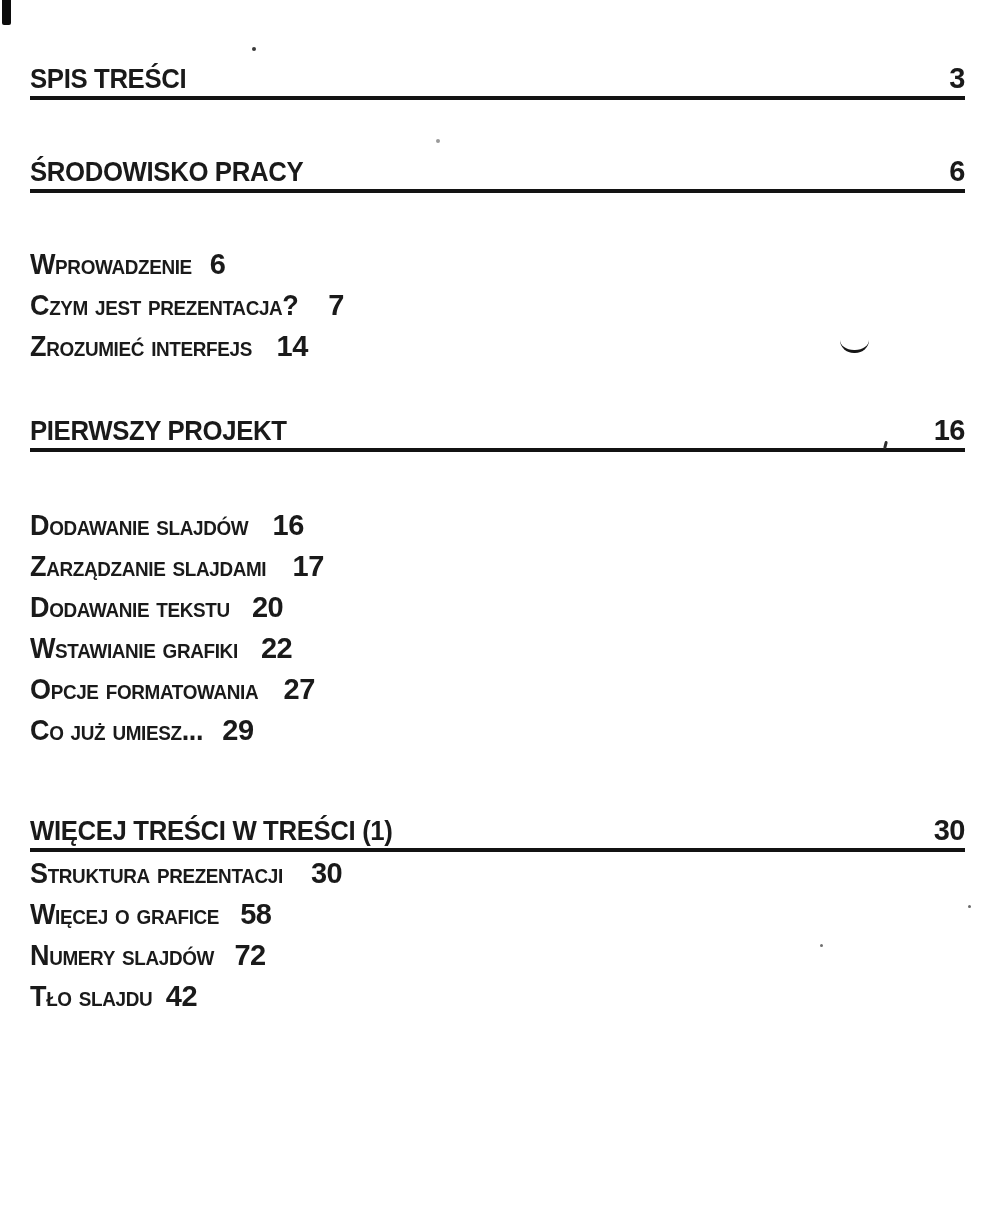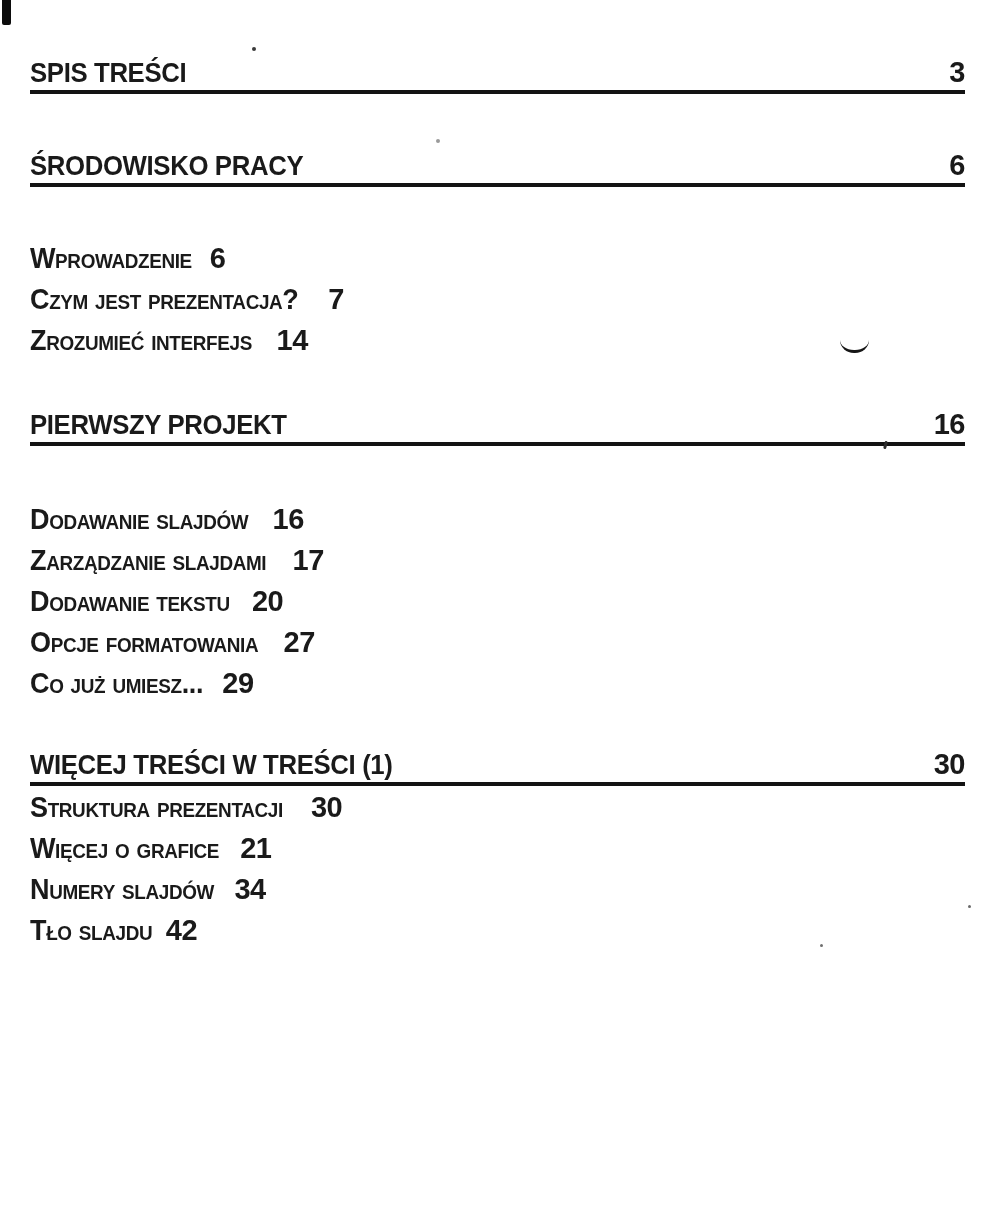--- a/index.html
+++ b/index.html
@@ -14,21 +14,21 @@
     position: relative;
     overflow: hidden;
     font-family: "Liberation Sans", sans-serif;
     font-weight: 700;
     color: #1a1a1a;
     -webkit-font-smoothing: antialiased;
   }
   .page {
     position: absolute;
     inset: 0;
-    padding: 12px 31px 0 30px;
+    padding: 18px 31px 0 30px;
     box-sizing: border-box;
   }
 
   
   .toc-heading {
     display: flex;
     justify-content: space-between;
     align-items: flex-end;
     border-bottom: 4px solid #131313;
     padding-bottom: 1px;
@@ -71,21 +71,21 @@
     font-size: 29px;
     letter-spacing: -0.5px;
   }
 
   
   .sec-1 .toc-heading { margin-top: 44px; }
   .sec-2 .toc-heading { margin-top: 55px; }
   .sec-2 .toc-entries { margin-top: 50px; }
   .sec-3 .toc-heading { margin-top: 48px; }
   .sec-3 .toc-entries { margin-top: 52px; }
-  .sec-4 .toc-heading { margin-top: 45px; }
+  .sec-4 .toc-heading { margin-top: 64px; }
   .sec-4 .toc-entries { }
 
   
   .artifact { position: absolute; pointer-events: none; }
   .corner-bar {
     left: 2px; top: 0;
     width: 9px; height: 25px;
     background: #0c0c0c;
     border-radius: 0 0 2px 2px;
   }
@@ -168,20 +168,24 @@
       </div>
       <div class="toc-entry">
         <span class="e-label">Zarządzanie slajdami</span>
         <span class="e-page">17</span>
       </div>
       <div class="toc-entry">
         <span class="e-label">Dodawanie tekstu</span>
         <span class="e-page">20</span>
       </div>
       <div class="toc-entry">
+        <span class="e-label">Wstawianie grafiki</span>
+        <span class="e-page">22</span>
+      </div>
+      <div class="toc-entry">
         <span class="e-label">Opcje formatowania</span>
         <span class="e-page">27</span>
       </div>
       <div class="toc-entry">
         <span class="e-label">Co już umiesz...</span>
         <span class="e-page">29</span>
       </div>
     </div>
   </div>
 
@@ -190,25 +194,25 @@
       <span class="h-label">WIĘCEJ TREŚCI W TREŚCI (1)</span>
       <span class="h-page">30</span>
     </div>
     <div class="toc-entries">
       <div class="toc-entry">
         <span class="e-label">Struktura prezentacji</span>
         <span class="e-page">30</span>
       </div>
       <div class="toc-entry">
         <span class="e-label">Więcej o grafice</span>
-        <span class="e-page">21</span>
+        <span class="e-page">58</span>
       </div>
       <div class="toc-entry">
         <span class="e-label">Numery slajdów</span>
-        <span class="e-page">34</span>
+        <span class="e-page">72</span>
       </div>
       <div class="toc-entry">
         <span class="e-label">Tło slajdu</span>
         <span class="e-page">42</span>
       </div>
     </div>
   </div>
 
 </div>
 

